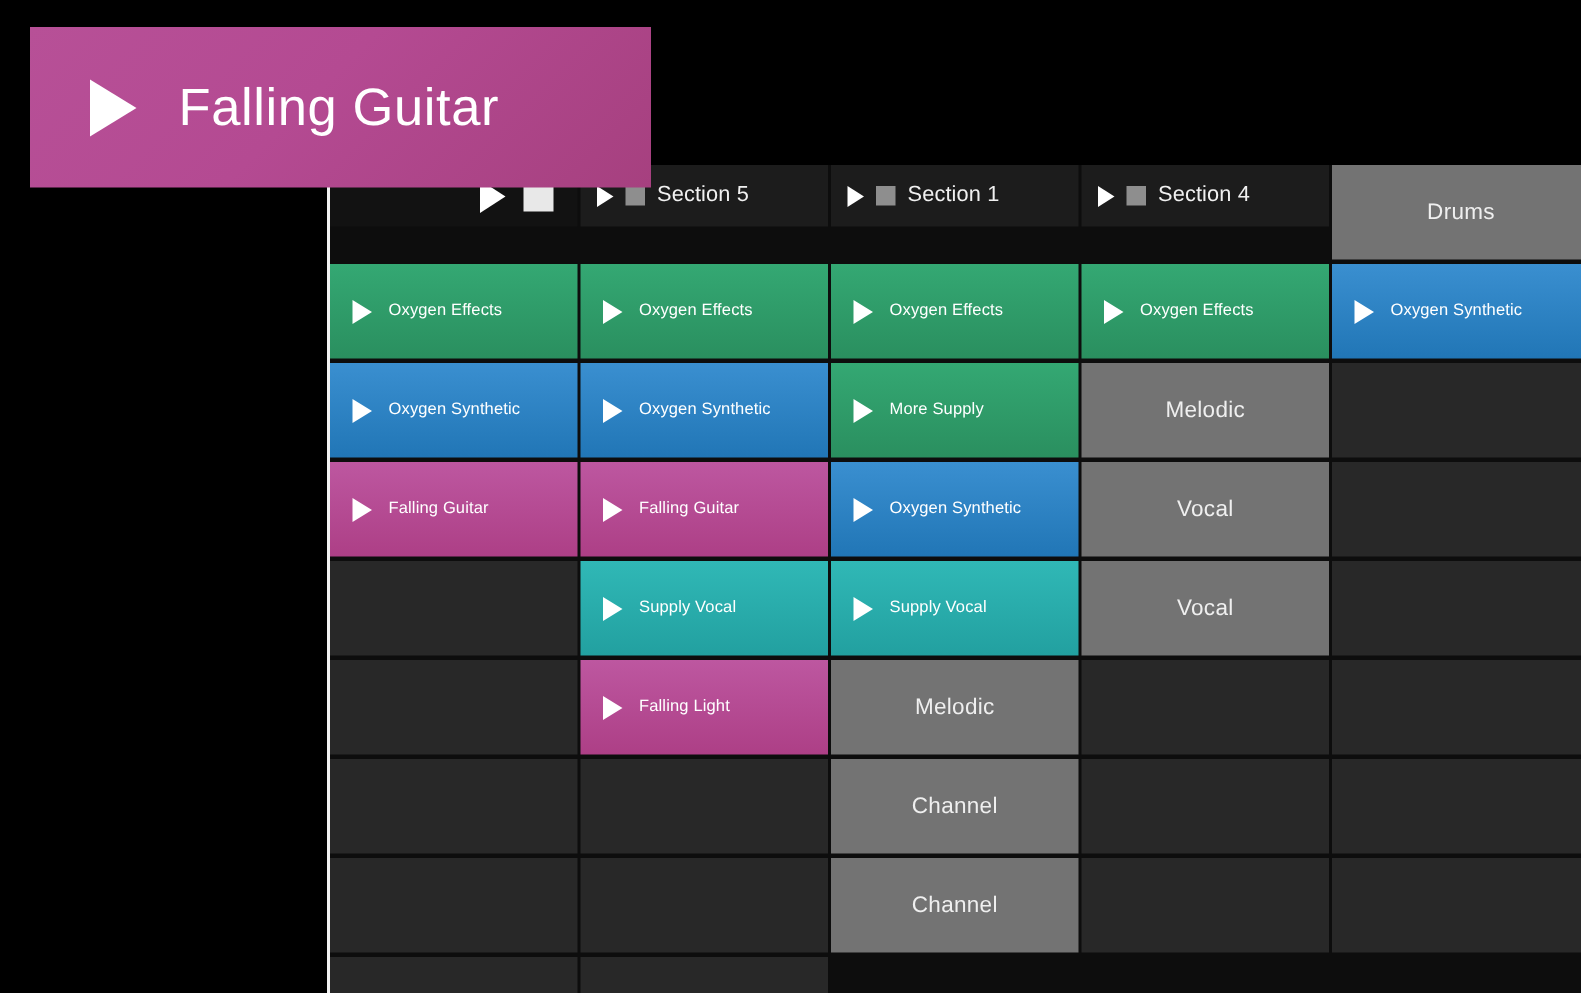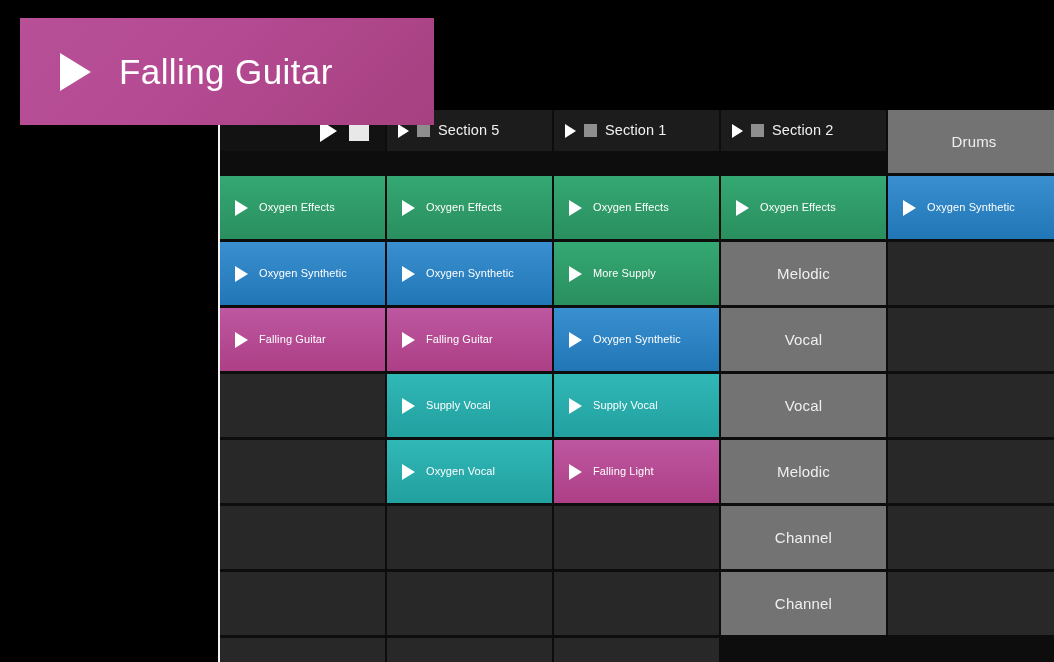--- a/index.html
+++ b/index.html
@@ -185,21 +185,21 @@
           <span class="hdr-label">Section 5</span>
         </div>
         <div class="hdr-cell">
           <span class="tri sm"></span>
           <span class="sq"></span>
           <span class="hdr-label">Section 1</span>
         </div>
         <div class="hdr-cell">
           <span class="tri sm"></span>
           <span class="sq"></span>
-          <span class="hdr-label">Section 2</span>
+          <span class="hdr-label">Section 4</span>
         </div>
         <div class="track-cell">
           <span>Drums</span>
         </div>
         <div class="slot filled c-green">
           <span class="tri clip"></span>
           <span class="clip-name">Oxygen Effects</span>
         </div>
         <div class="slot filled c-green">
           <span class="tri clip"></span>
@@ -256,24 +256,20 @@
         </div>
         <div class="slot filled c-teal">
           <span class="tri clip"></span>
           <span class="clip-name">Supply Vocal</span>
         </div>
         <div class="track-cell">
           <span>Vocal</span>
         </div>
         <div class="slot empty"></div>
         <div class="slot empty"></div>
-        <div class="slot filled c-teal">
-          <span class="tri clip"></span>
-          <span class="clip-name">Oxygen Vocal</span>
-        </div>
         <div class="slot filled c-pink">
           <span class="tri clip"></span>
           <span class="clip-name">Falling Light</span>
         </div>
         <div class="track-cell">
           <span>Melodic</span>
         </div>
         <div class="slot empty"></div>
         <div class="slot empty"></div>
         <div class="slot empty"></div>

